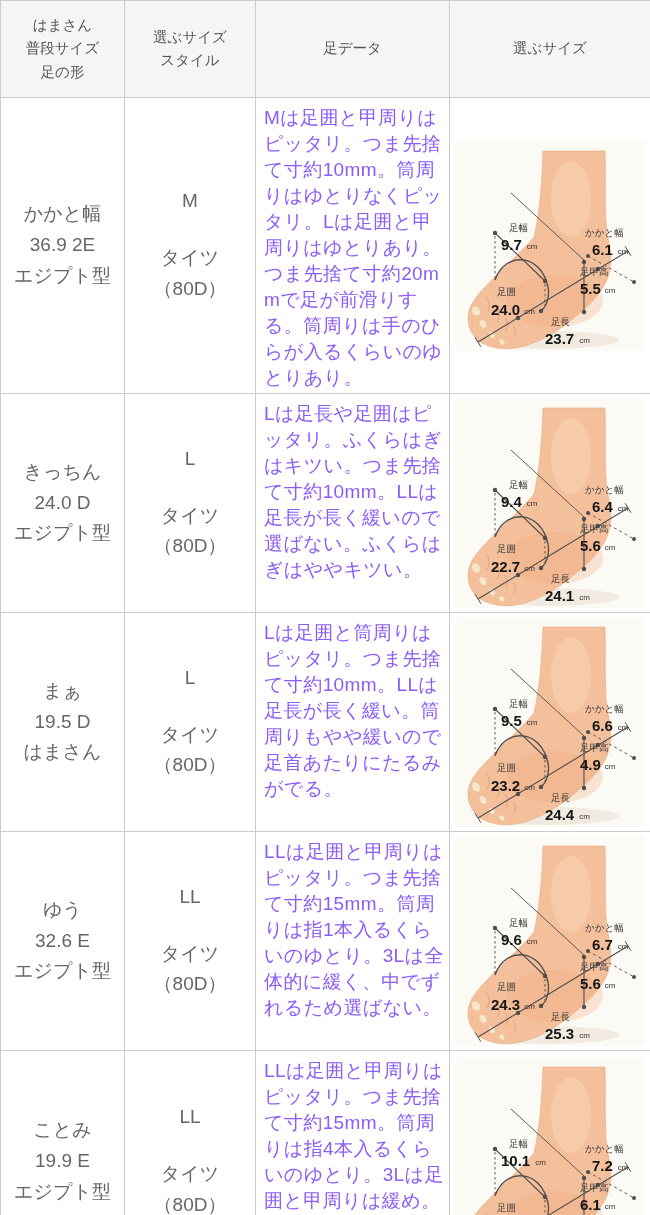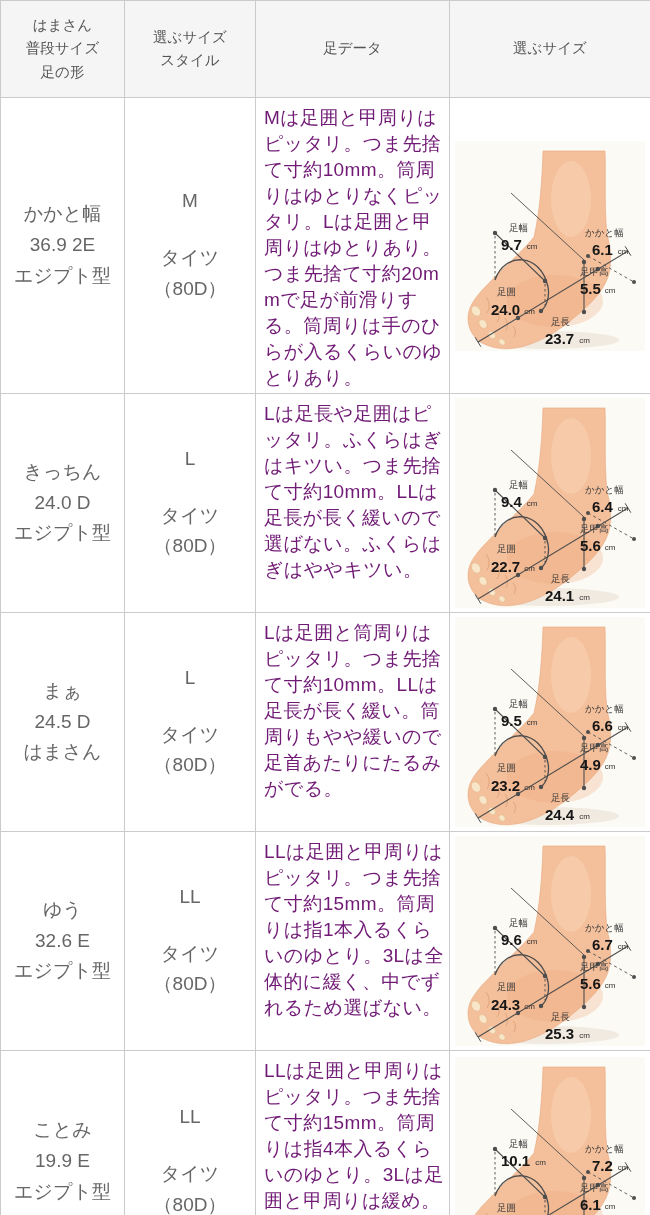--- a/index.html
+++ b/index.html
@@ -9,21 +9,21 @@
   .size-table th {
     background:#f5f5f5; color:#555; font-weight:400; font-size:14.5px;
     line-height:1.6; height:96px; text-align:center; vertical-align:middle;
   }
   td.c-staff, td.c-size {
     text-align:center; vertical-align:middle; color:#666;
     font-size:19px; line-height:1.62;
   }
   td.c-size .size-top { margin-bottom:26px; }
   td.c-comment {
-    vertical-align:top; color:#701a75; font-size:19px; line-height:26px;
+    vertical-align:top; color:#8b5cf6; font-size:19px; line-height:26px;
     padding:7px 5px 0 8px; word-break:break-all; letter-spacing:0.4px;
   }
   td.c-foot { vertical-align:middle; text-align:right; }
   .foot-img { width:190px; height:210px; margin:4px auto; background:#fcfaf5; }
   .foot-svg { display:block; width:190px; height:210px; }
   .lbl  { font-size:9.5px; fill:#3a3a3a; }
   .num  { font-size:15px; font-weight:bold; fill:#161616; }
   .unit { font-size:8px; font-weight:normal; fill:#333; }
   tr.r1 { height:296px; } tr.r2 { height:201px; } tr.r3 { height:195px; }
   tr.r4 { height:198px; } tr.r5 { height:222px; }
@@ -159,21 +159,21 @@
             <text class="lbl" x="96" y="184">足長</text>
             <text class="num" x="90" y="203"><tspan>24.1</tspan><tspan class="unit" dx="5" dy="-1">cm</tspan></text>
           </svg>
         </div>
       </td>
     </tr>
 
     <tr class="r3">
       <td class="c-staff">
         <div>まぁ</div>
-        <div>24.5 D</div>
+        <div>19.5 D</div>
         <div>はまさん</div>
       </td>
       <td class="c-size">
         <div class="size-top">L</div>
         <div>タイツ</div>
         <div>（80D）</div>
       </td>
       <td class="c-comment">Lは足囲と筒周りはピッタリ。つま先捨て寸約10mm。LLは足長が長く緩い。筒周りもやや緩いので足首あたりにたるみがでる。</td>
       <td class="c-foot">
         <div class="foot-img">

